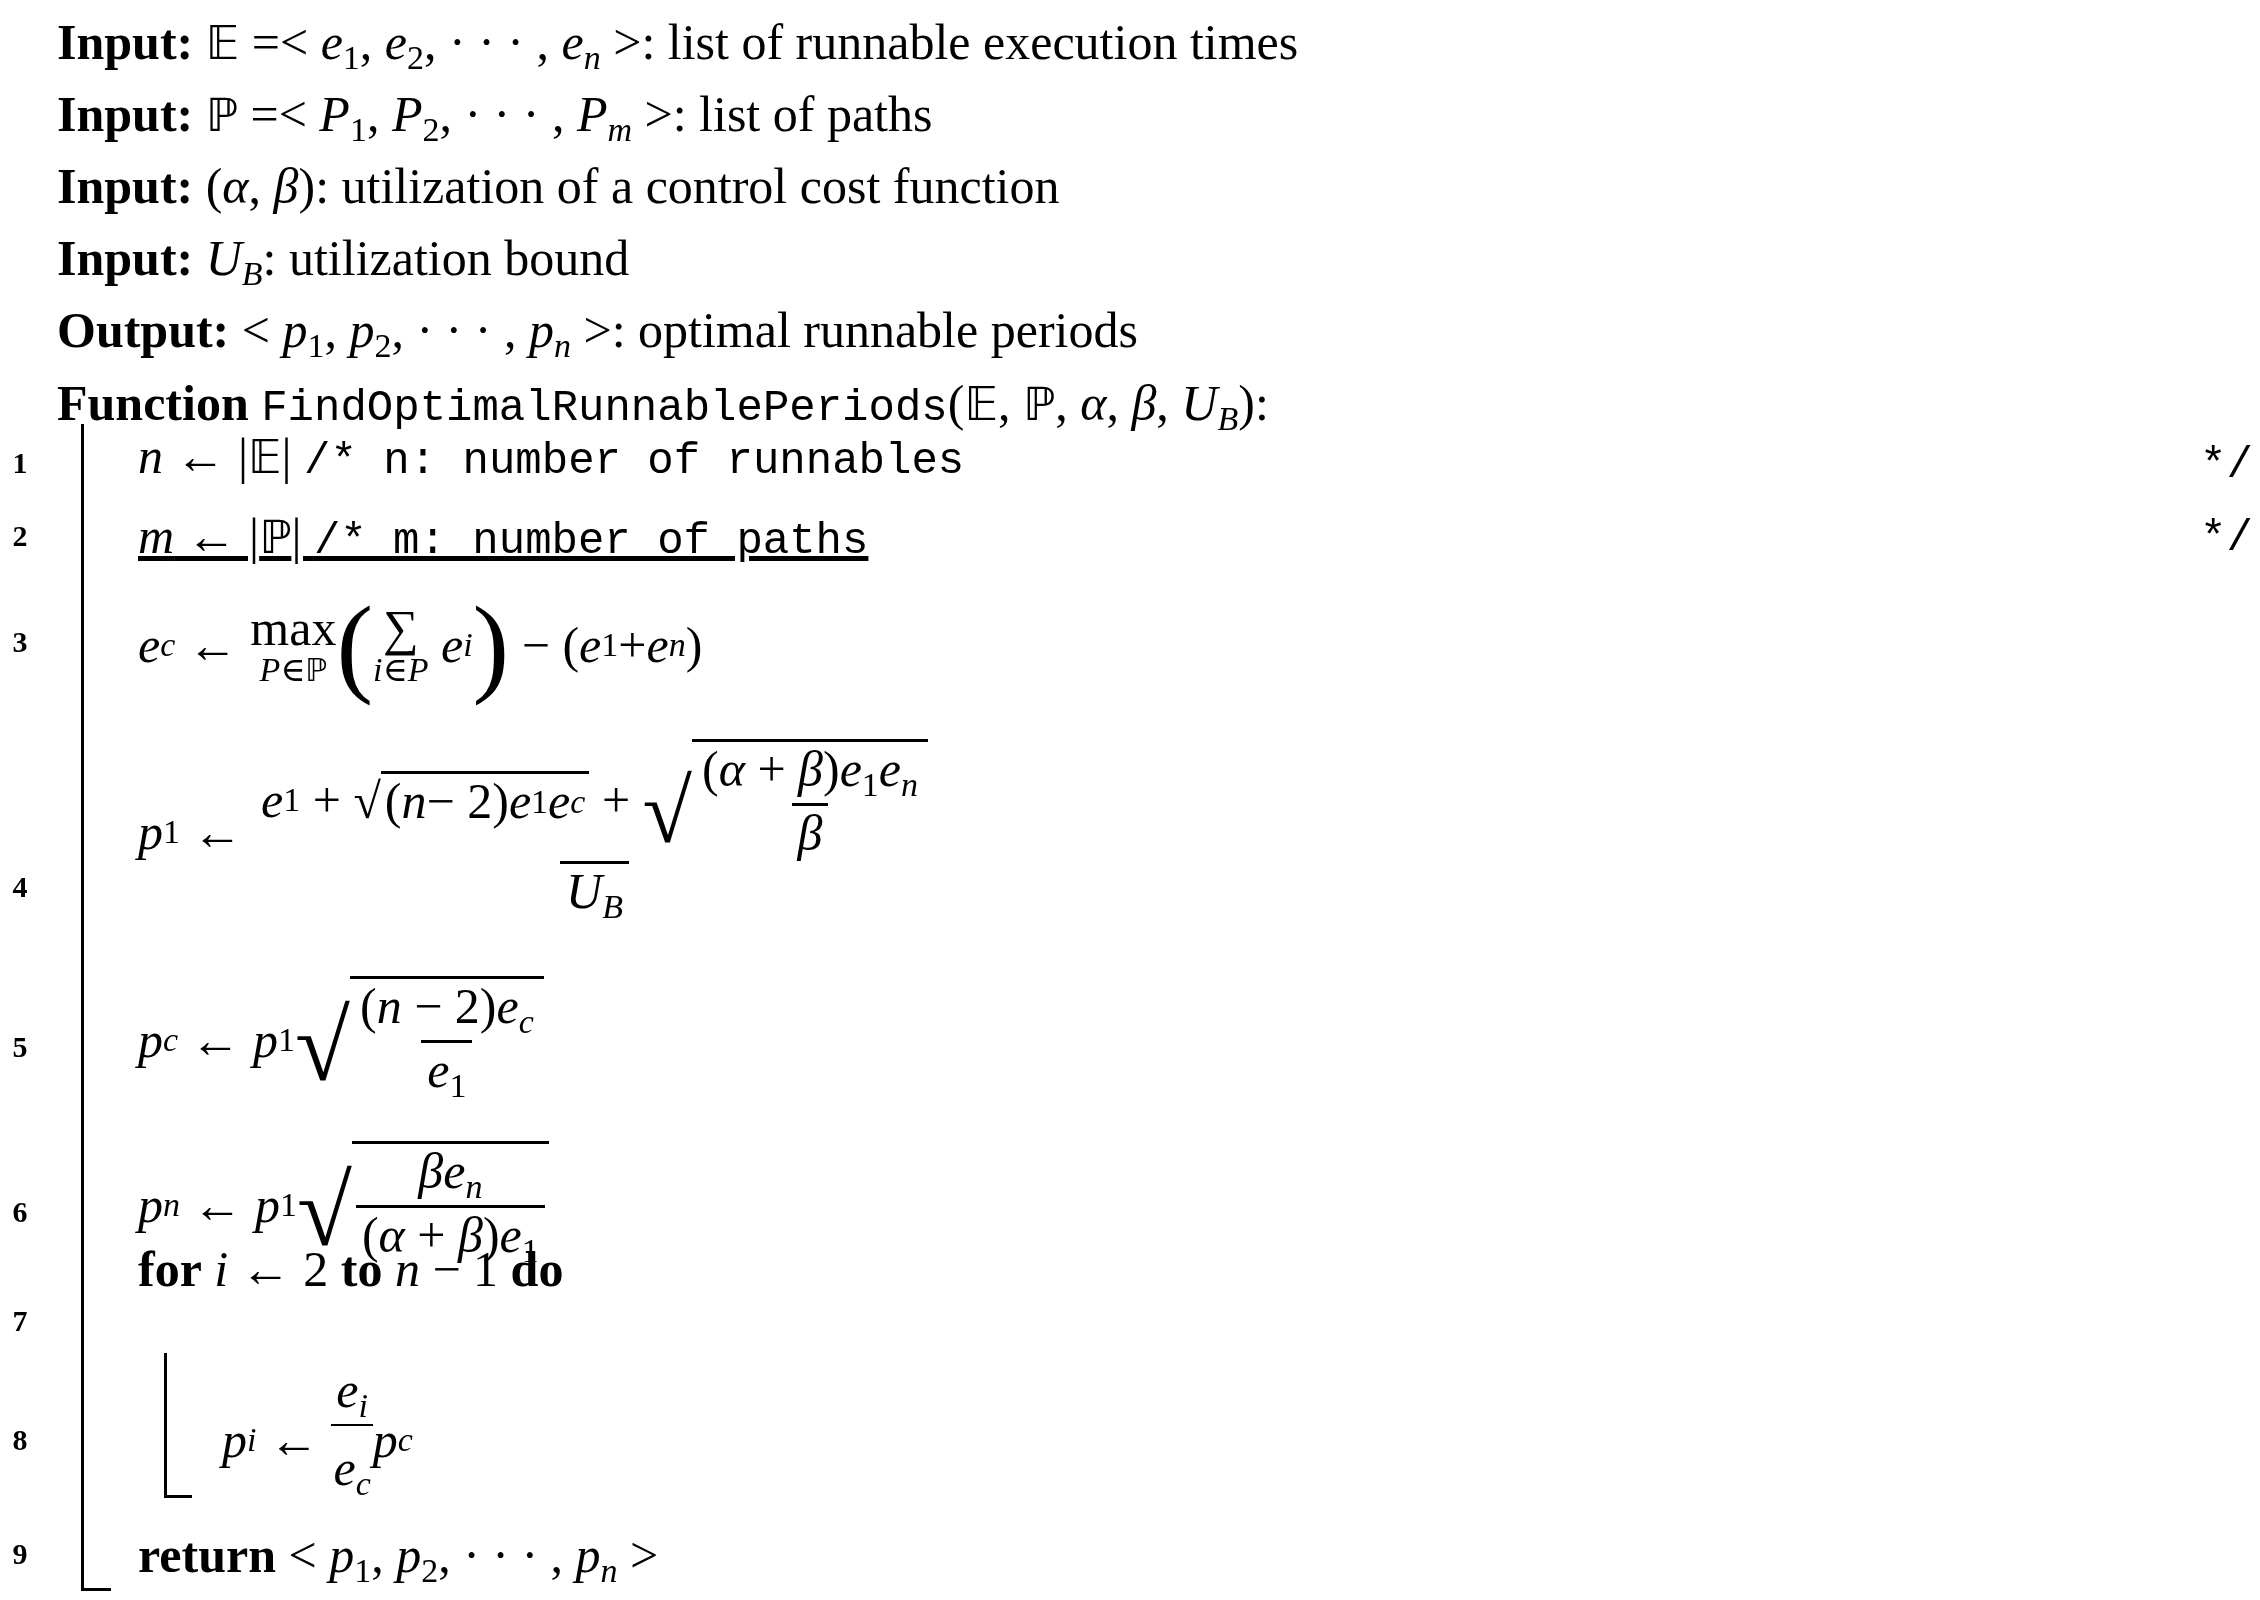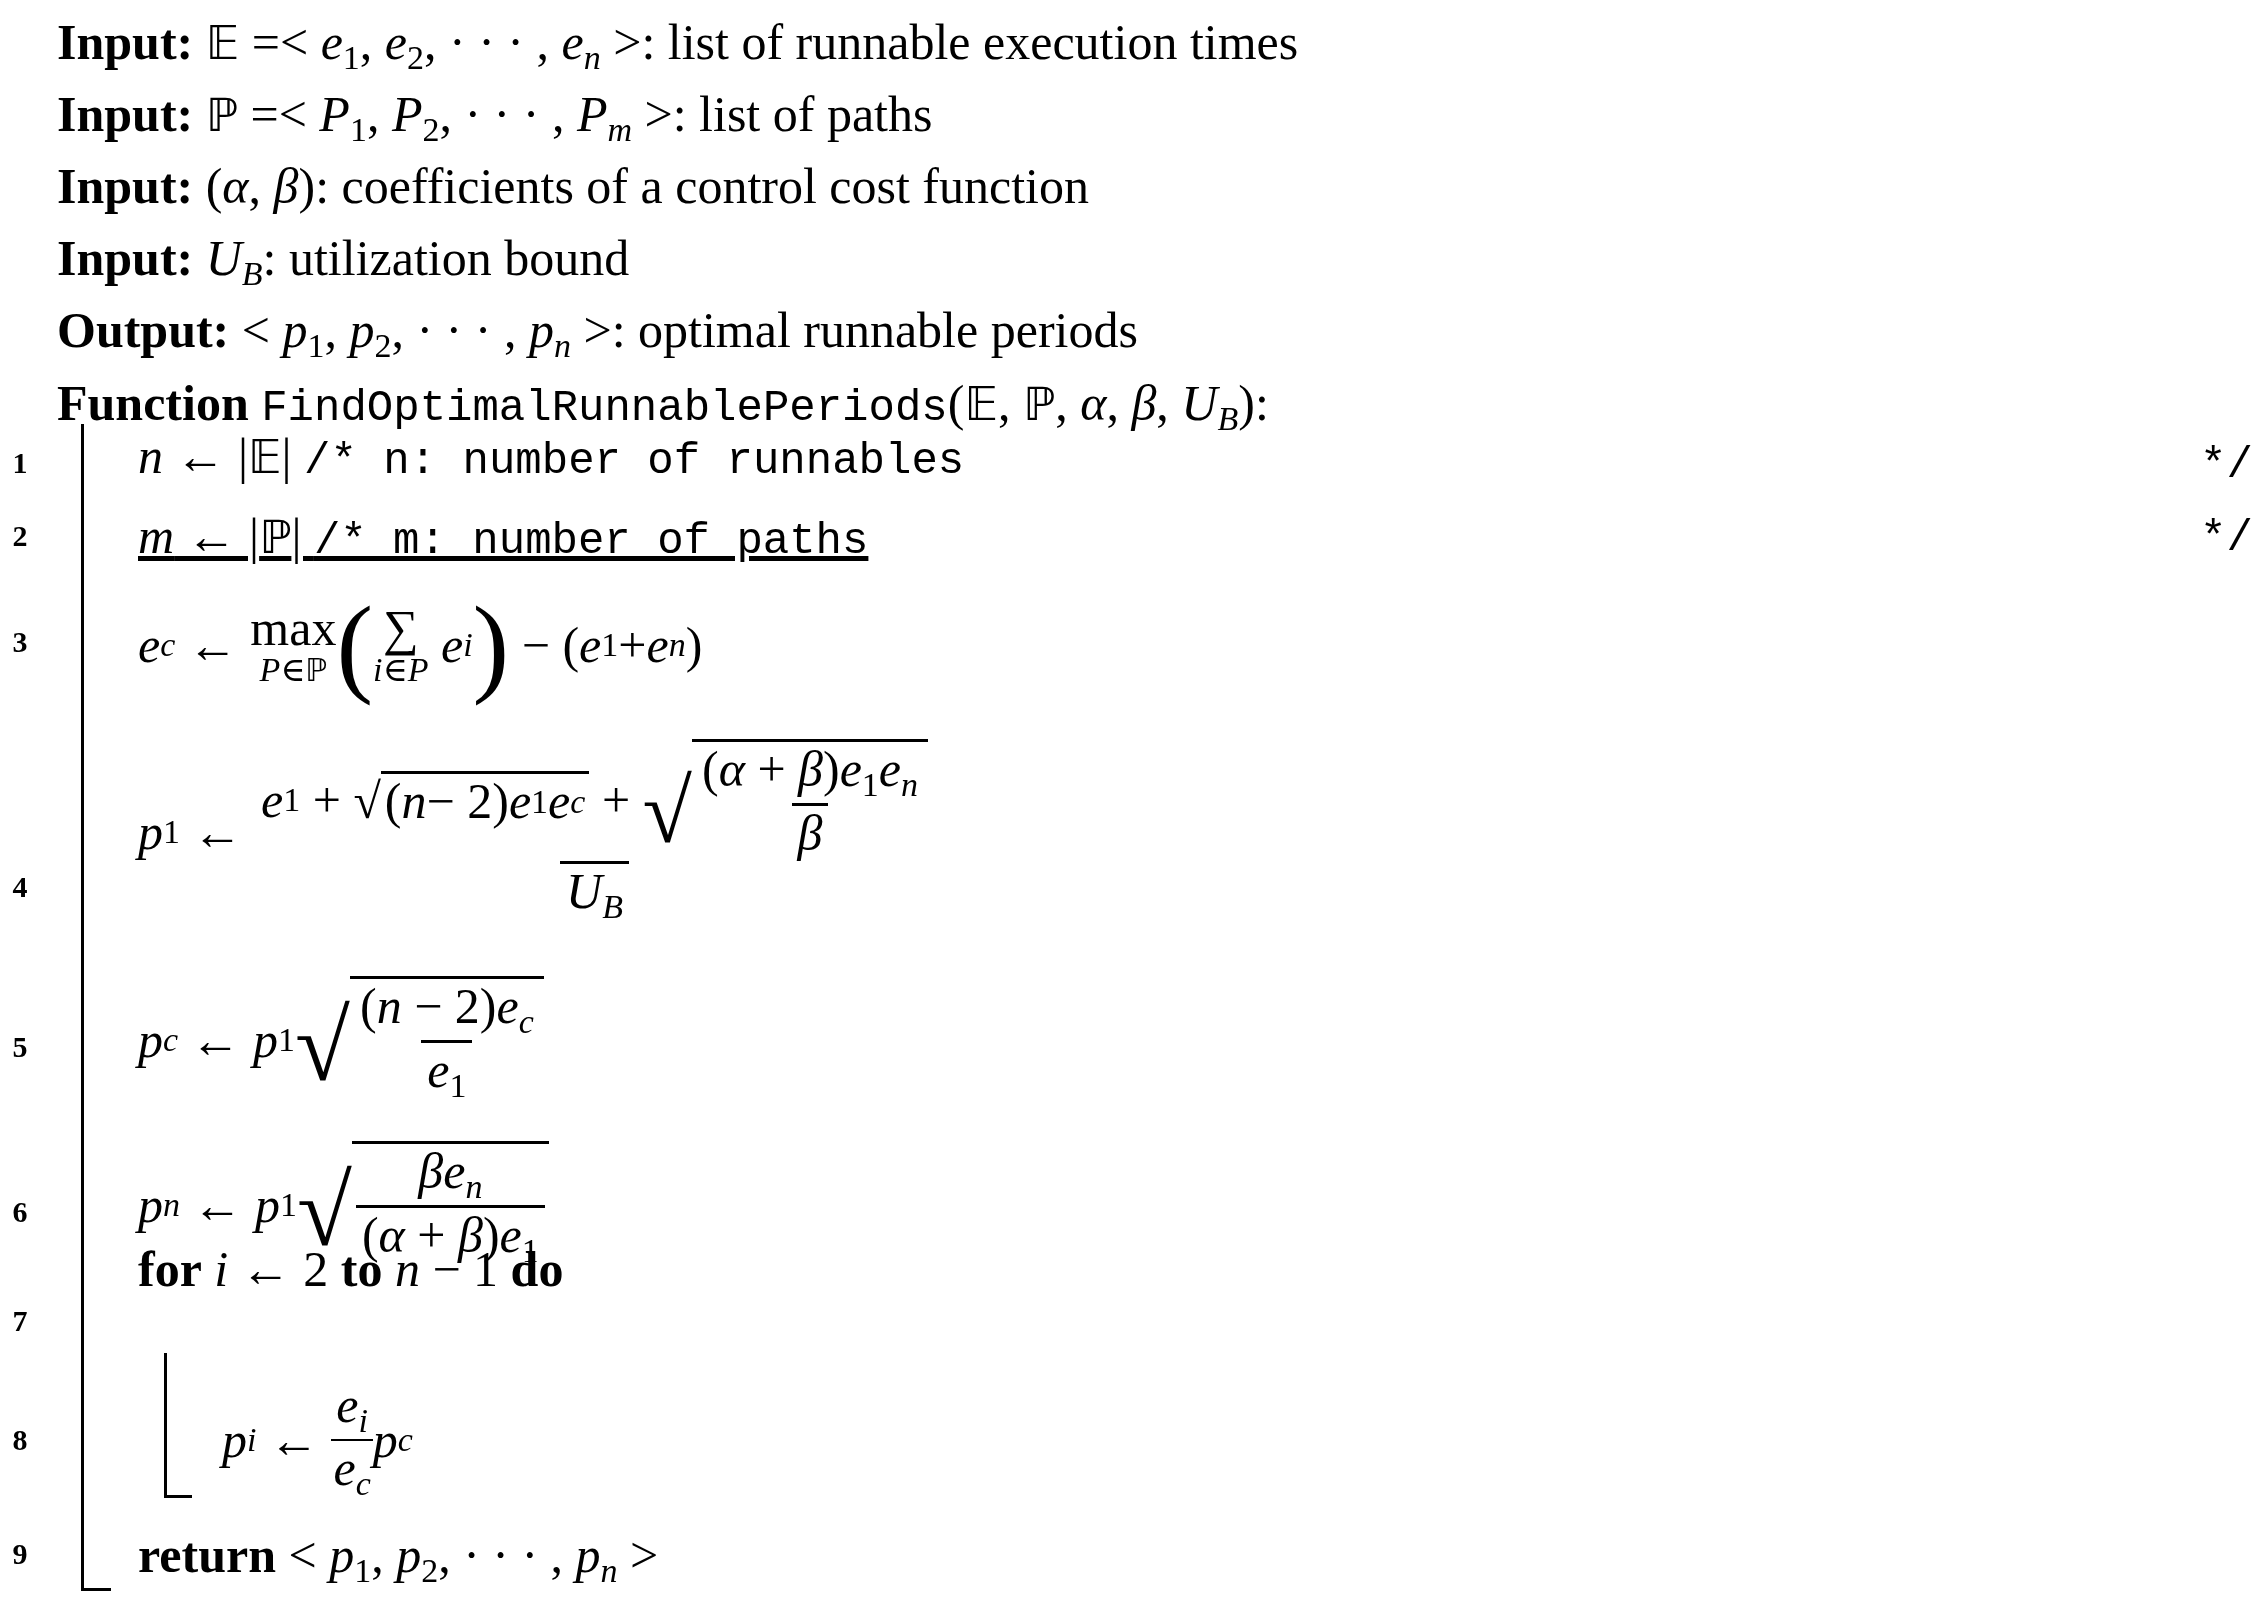--- a/index.html
+++ b/index.html
@@ -33,21 +33,21 @@
   <span><span class="ds">𝔼</span> =&lt; <span class="i">e</span><span class="sub">1</span>, <span class="i">e</span><span class="sub">2</span>, · · · , <span class="i">e</span><span class="subi">n</span> &gt;</span><span>: list of runnable execution times</span>
 </div>
 
 <div class="abs hdr ser" style="top:72px;">
   <span class="b">Input:</span>
   <span><span class="ds">ℙ</span> =&lt; <span class="i">P</span><span class="sub">1</span>, <span class="i">P</span><span class="sub">2</span>, · · · , <span class="i">P</span><span class="subi">m</span> &gt;</span><span>: list of paths</span>
 </div>
 
 <div class="abs hdr ser" style="top:144px;">
   <span class="b">Input:</span>
-  <span>(<span class="i">α</span>, <span class="i">β</span>)</span><span>: coefficients of a control cost function</span>
+  <span>(<span class="i">α</span>, <span class="i">β</span>)</span><span>: utilization of a control cost function</span>
 </div>
 
 <div class="abs hdr ser" style="top:216px;">
   <span class="b">Input:</span>
   <span><span class="i">U</span><span class="subi">B</span></span><span>: utilization bound</span>
 </div>
 
 <div class="abs hdr ser" style="top:288px;">
   <span class="b">Output:</span>
   <span>&lt; <span class="i">p</span><span class="sub">1</span>, <span class="i">p</span><span class="sub">2</span>, · · · , <span class="i">p</span><span class="subi">n</span> &gt;</span><span>: optimal runnable periods</span>
@@ -152,19 +152,19 @@
 </div>
 
 <div class="abs body ser" style="top:1240px;">
   <span class="b">for</span> <span class="i">i</span> ← 2 <span class="b">to</span> <span class="i">n</span> − 1 <span class="b">do</span>
 </div>
 
 <div class="abs ser" style="left:222px;top:1380px;font-size:50px;display:flex;align-items:center;height:120px;">
   <span class="i">p</span><span class="subi">i</span>&nbsp;←&nbsp;
   <span class="frac">
       <span class="num" style="padding:0 2px;"><span class="i">e</span><span class="subi">i</span></span>
-      <span class="den" style="padding:0 2px;border-top-width:2px;"><span class="i">e</span><span class="subi">c</span></span>
+      <span class="den" style="padding:15px 2px;border-top-width:2px;"><span class="i">e</span><span class="subi">c</span></span>
     </span><span class="i">p</span><span class="subi">c</span>
 </div>
 
 <div class="abs body ser" style="top:1526px;">
   <span class="b">return</span> &lt; <span class="i">p</span><span class="sub">1</span>, <span class="i">p</span><span class="sub">2</span>, · · · , <span class="i">p</span><span class="subi">n</span> &gt;
 </div>
 
 </body></html>

